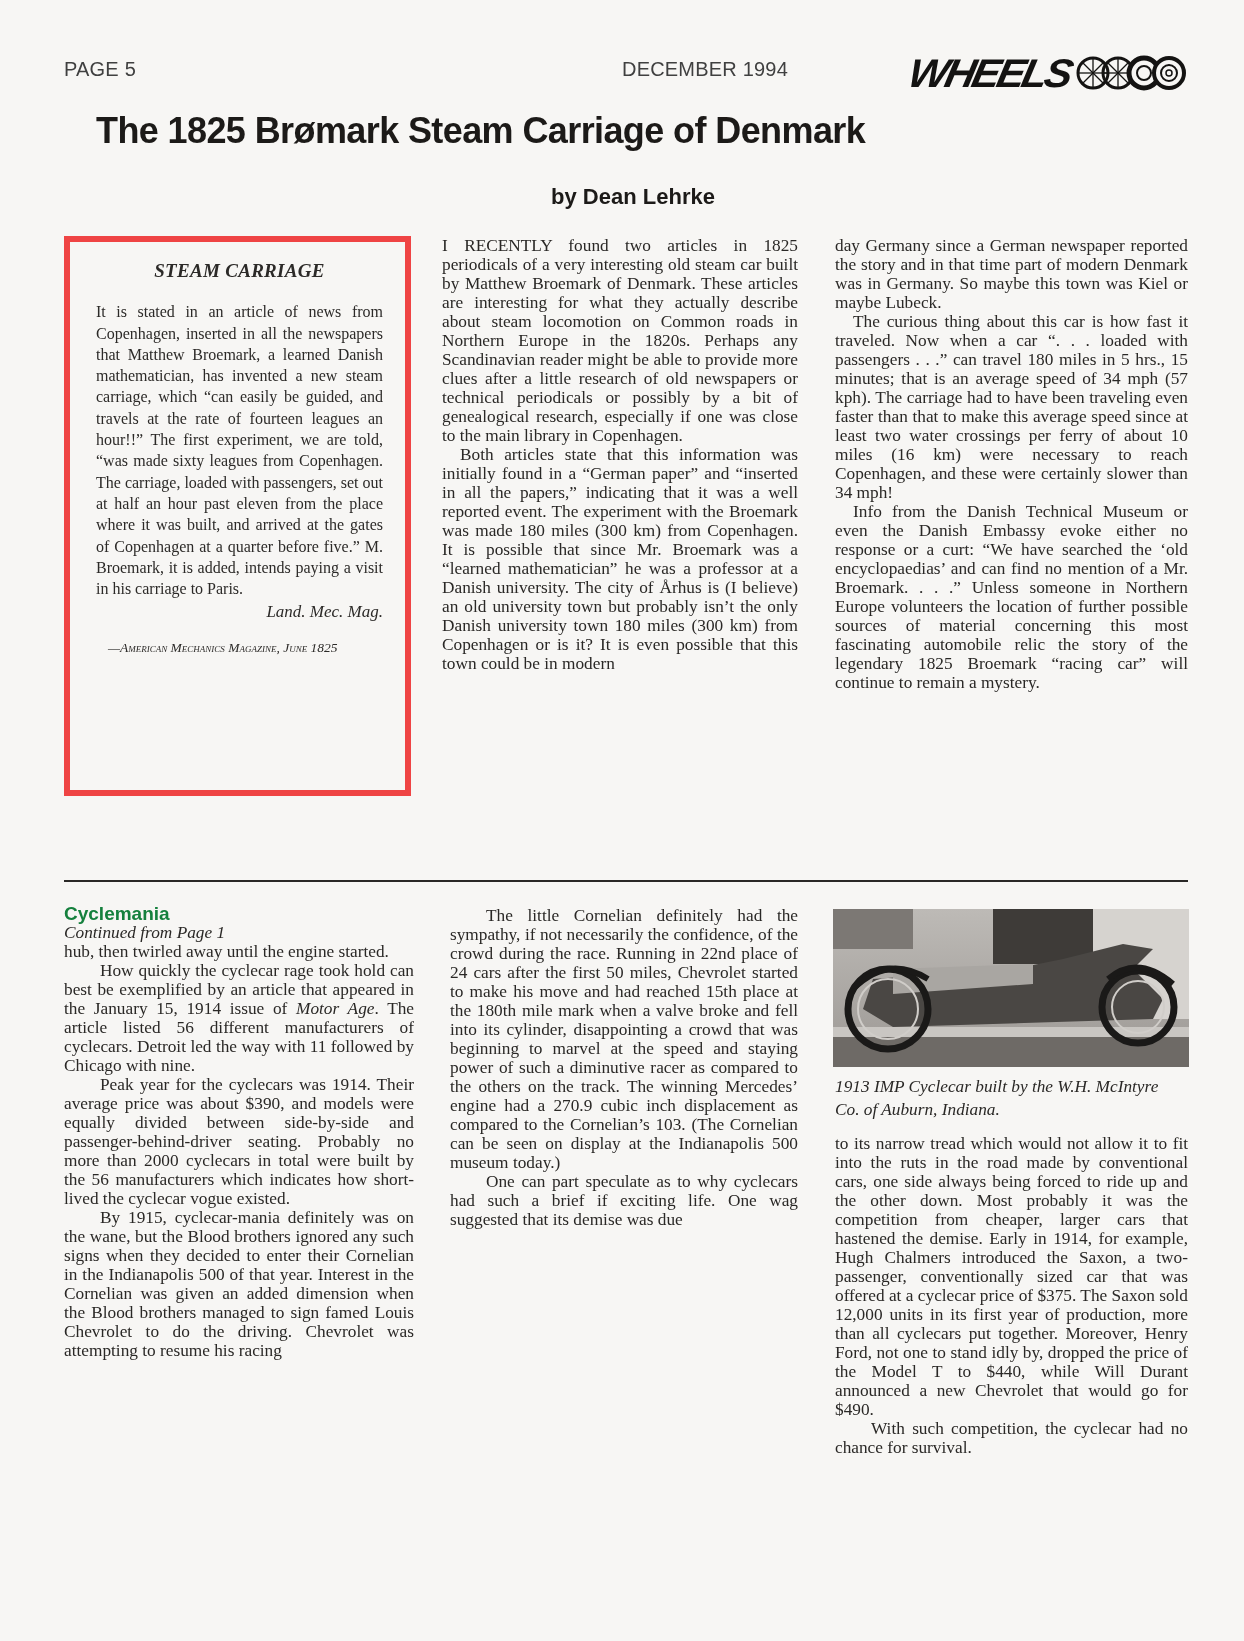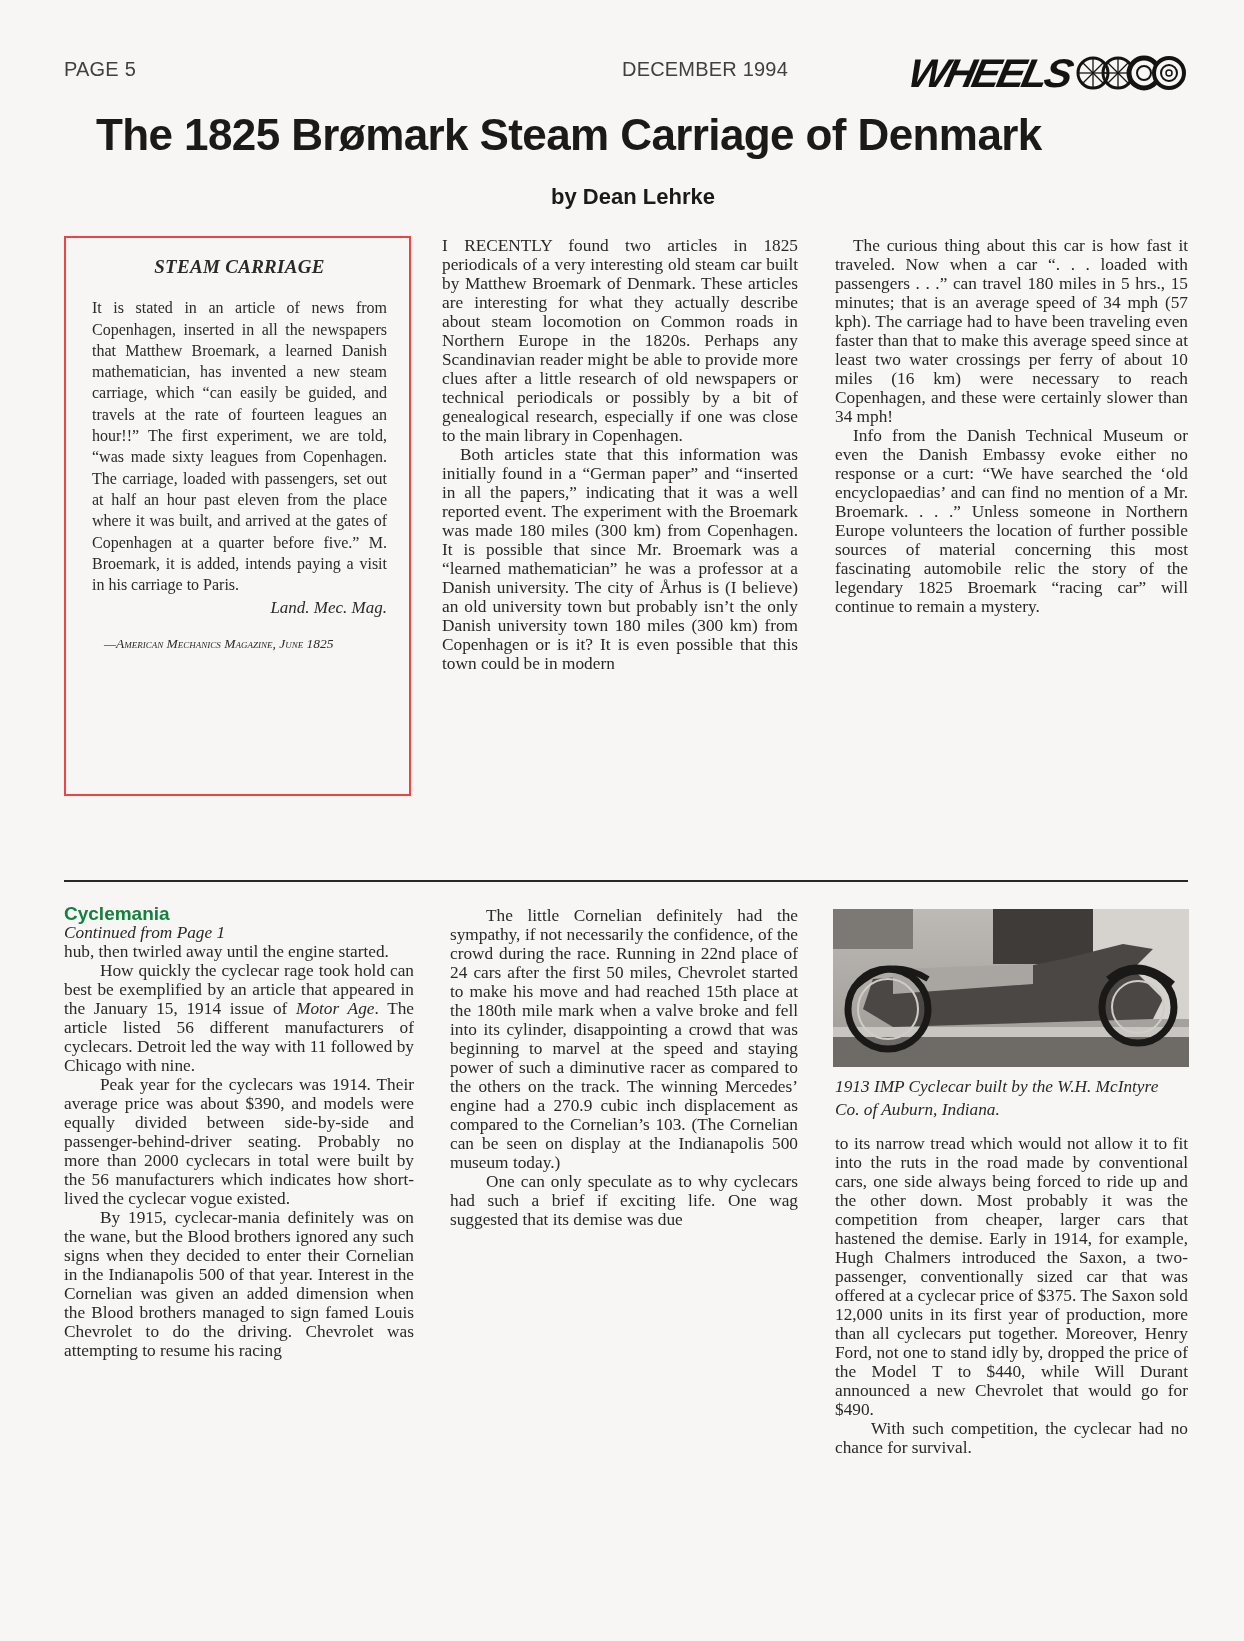--- a/index.html
+++ b/index.html
@@ -27,40 +27,40 @@
       font-weight: bold; font-style: italic;
       font-size: 40px; letter-spacing: -3px;
       color: #141312; transform: skewX(-12deg) scaleX(1.05);
       line-height: 1;
     }
     .logo-wheels { margin-left: 10px; display: flex; }
     .logo-wheels svg { display: block; }
     h1 {
       position: absolute; left: 96px; top: 110px; margin: 0;
       font-family: "Liberation Sans", "DejaVu Sans", sans-serif;
-      font-weight: bold; font-size: 44px; letter-spacing: -0.6px;
+      font-weight: bold; font-size: 36px; letter-spacing: -0.6px;
       color: #1c1a18; white-space: nowrap;
     }
     .byline {
       position: absolute; left: 0; width: 1244px; top: 184px; text-align: center;
       font-family: "Liberation Sans", "DejaVu Sans", sans-serif;
       font-weight: bold; font-size: 22px; color: #1c1a18;
       padding-left: 22px; box-sizing: border-box;
     }
     .col {
       position: absolute;
       font-size: 17.3px; line-height: 19px;
       text-align: justify;
     }
     .col p { margin: 0; }
     .col p.indent { text-indent: 36px; }
     .col p.indent-sm { text-indent: 18px; }
     .sidebox {
       position: absolute; left: 64px; top: 236px; width: 347px; height: 560px;
-      border: 2px solid #ef4444; box-sizing: border-box;
+      border: 6px solid #ef4444; box-sizing: border-box;
       padding: 14px 22px 0 26px;
       font-size: 16px; line-height: 21.3px; text-align: justify;
       color: #2c2a28;
     }
     .sidebox h2 {
       margin: 4px 0 20px 0; text-align: center;
       font-style: italic; font-weight: bold; font-size: 19px; letter-spacing: 0.3px;
     }
     .sidebox p { margin: 0; }
     .sidebox p.indent-sm { text-indent: 10px; }
@@ -130,38 +130,39 @@
   <div class="sig">Land. Mec. Mag.</div>
   <div class="src"><span class="sc">—American Mechanics Magazine, June 1825</span></div>
 </div>
 
 <div class="col" style="left:442px; top:236px; width:356px;">
   <p>I RECENTLY found two articles in 1825 periodicals of a very interesting old steam car built by Matthew Broemark of Denmark. These articles are interesting for what they actually describe about steam locomotion on Common roads in Northern Europe in the 1820s. Perhaps any Scandinavian reader might be able to provide more clues after a little research of old newspapers or technical periodicals or possibly by a bit of genealogical research, especially if one was close to the main library in Copenhagen.</p>
   <p class="indent-sm">Both articles state that this information was initially found in a “German paper” and “inserted in all the papers,” indicating that it was a well reported event. The experiment with the Broemark was made 180 miles (300 km) from Copenhagen. It is possible that since Mr. Broemark was a “learned mathematician” he was a professor at a Danish university. The city of Århus is (I believe) an old university town but probably isn’t the only Danish university town 180 miles (300 km) from Copenhagen or is it? It is even possible that this town could be in modern</p>
 </div>
 
 <div class="col" style="left:835px; top:236px; width:353px;">
+  <p>day Germany since a German newspaper reported the story and in that time part of modern Denmark was in Germany. So maybe this town was Kiel or maybe Lubeck.</p>
   <p class="indent-sm">The curious thing about this car is how fast it traveled. Now when a car “. . . loaded with passengers . . .” can travel 180 miles in 5 hrs., 15 minutes; that is an average speed of 34 mph (57 kph). The carriage had to have been traveling even faster than that to make this average speed since at least two water crossings per ferry of about 10 miles (16 km) were necessary to reach Copenhagen, and these were certainly slower than 34 mph!</p>
   <p class="indent-sm">Info from the Danish Technical Museum or even the Danish Embassy evoke either no response or a curt: “We have searched the ‘old encyclopaedias’ and can find no mention of a Mr. Broemark. . . .” Unless someone in Northern Europe volunteers the location of further possible sources of material concerning this most fascinating automobile relic the story of the legendary 1825 Broemark “racing car” will continue to remain a mystery.</p>
 </div>
 
 <div class="divider"></div>
 
 <div class="col" style="left:64px; top:904px; width:350px;">
   <h3 class="section-title">Cyclemania</h3>
   <p class="continued">Continued from Page 1</p>
   <p>hub, then twirled away until the engine started.</p>
   <p class="indent" id="motor-age-para">How quickly the cyclecar rage took hold can best be exemplified by an article that appeared in the January 15, 1914 issue of <i class="em">Motor Age</i>. The article listed 56 different manufacturers of cyclecars. Detroit led the way with 11 followed by Chicago with nine.</p>
   <p class="indent">Peak year for the cyclecars was 1914. Their average price was about $390, and models were equally divided between side-by-side and passenger-behind-driver seating. Probably no more than 2000 cyclecars in total were built by the 56 manufacturers which indicates how short-lived the cyclecar vogue existed.</p>
   <p class="indent">By 1915, cyclecar-mania definitely was on the wane, but the Blood brothers ignored any such signs when they decided to enter their Cornelian in the Indianapolis 500 of that year. Interest in the Cornelian was given an added dimension when the Blood brothers managed to sign famed Louis Chevrolet to do the driving. Chevrolet was attempting to resume his racing</p>
 </div>
 
 <div class="col" style="left:450px; top:906px; width:348px;">
   <p class="indent">The little Cornelian definitely had the sympathy, if not necessarily the confidence, of the crowd during the race. Running in 22nd place of 24 cars after the first 50 miles, Chevrolet started to make his move and had reached 15th place at the 180th mile mark when a valve broke and fell into its cylinder, disappointing a crowd that was beginning to marvel at the speed and staying power of such a diminutive racer as compared to the others on the track. The winning Mercedes’ engine had a 270.9 cubic inch displacement as compared to the Cornelian’s 103. (The Cornelian can be seen on display at the Indianapolis 500 museum today.)</p>
-  <p class="indent">One can only speculate as to why cyclecars had such a brief if exciting life. One wag suggested that its demise was due</p>
+  <p class="indent">One can part speculate as to why cyclecars had such a brief if exciting life. One wag suggested that its demise was due</p>
 </div>
 
 <div class="photo">
   <svg width="356" height="158" viewBox="0 0 356 158">
     <defs>
       <linearGradient id="sky" x1="0" y1="0" x2="0" y2="1">
         <stop offset="0" stop-color="#bdbab6"></stop>
           <stop offset="1" stop-color="#9c9894"></stop>
       </linearGradient>
     </defs>

